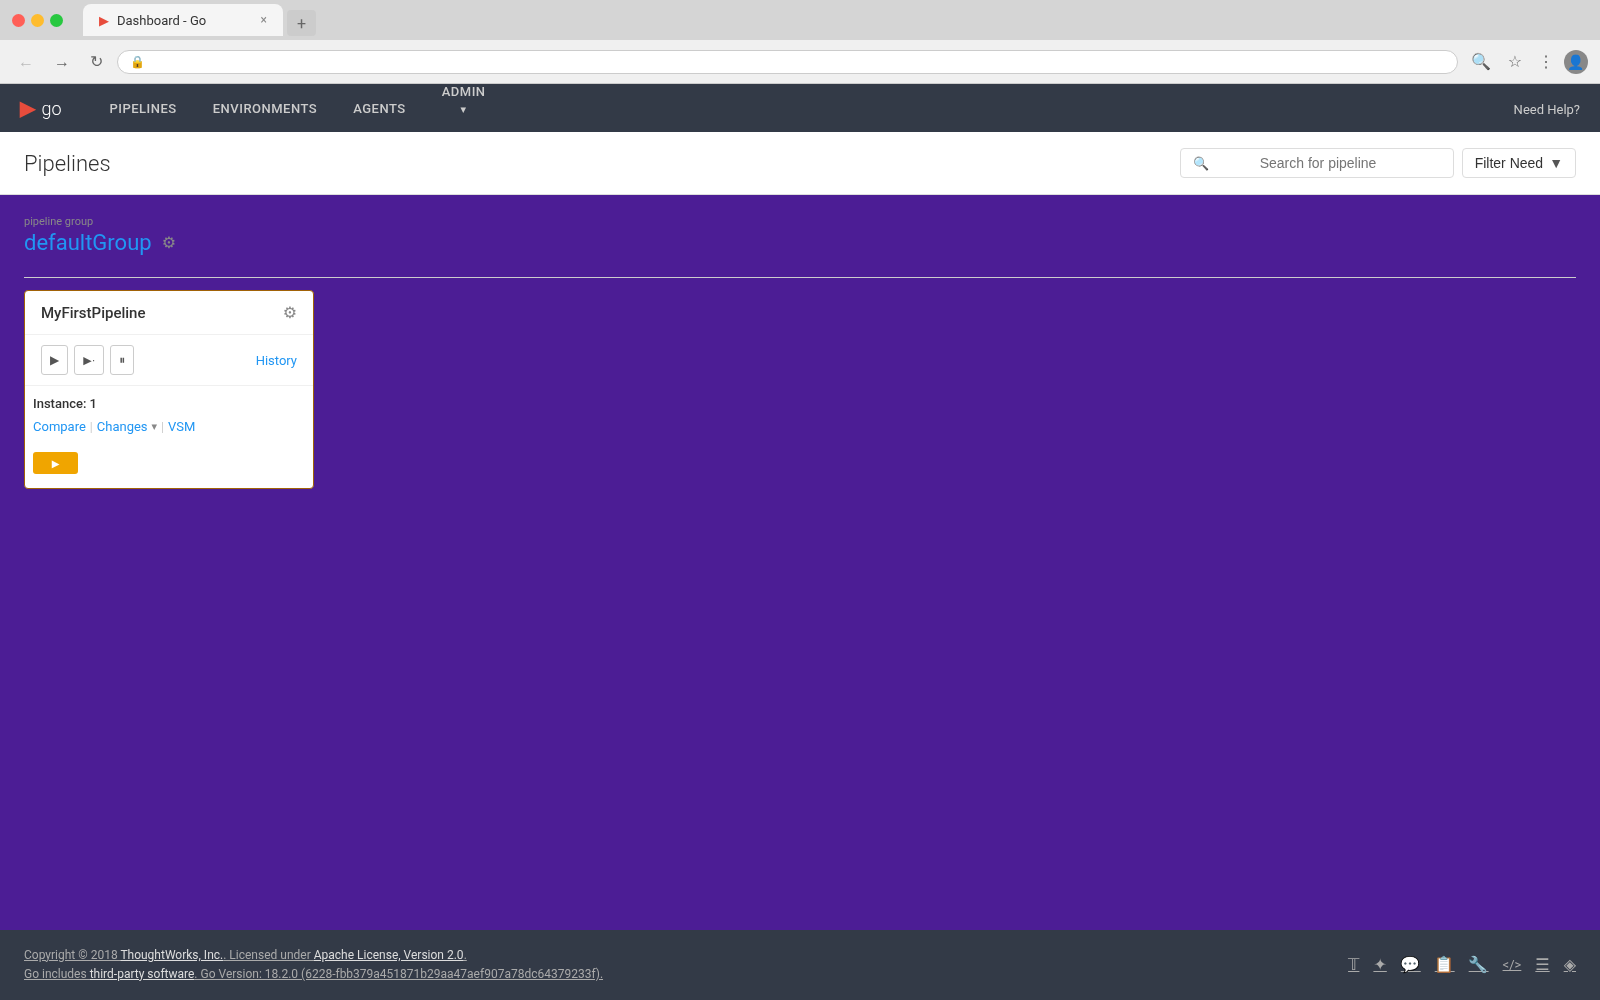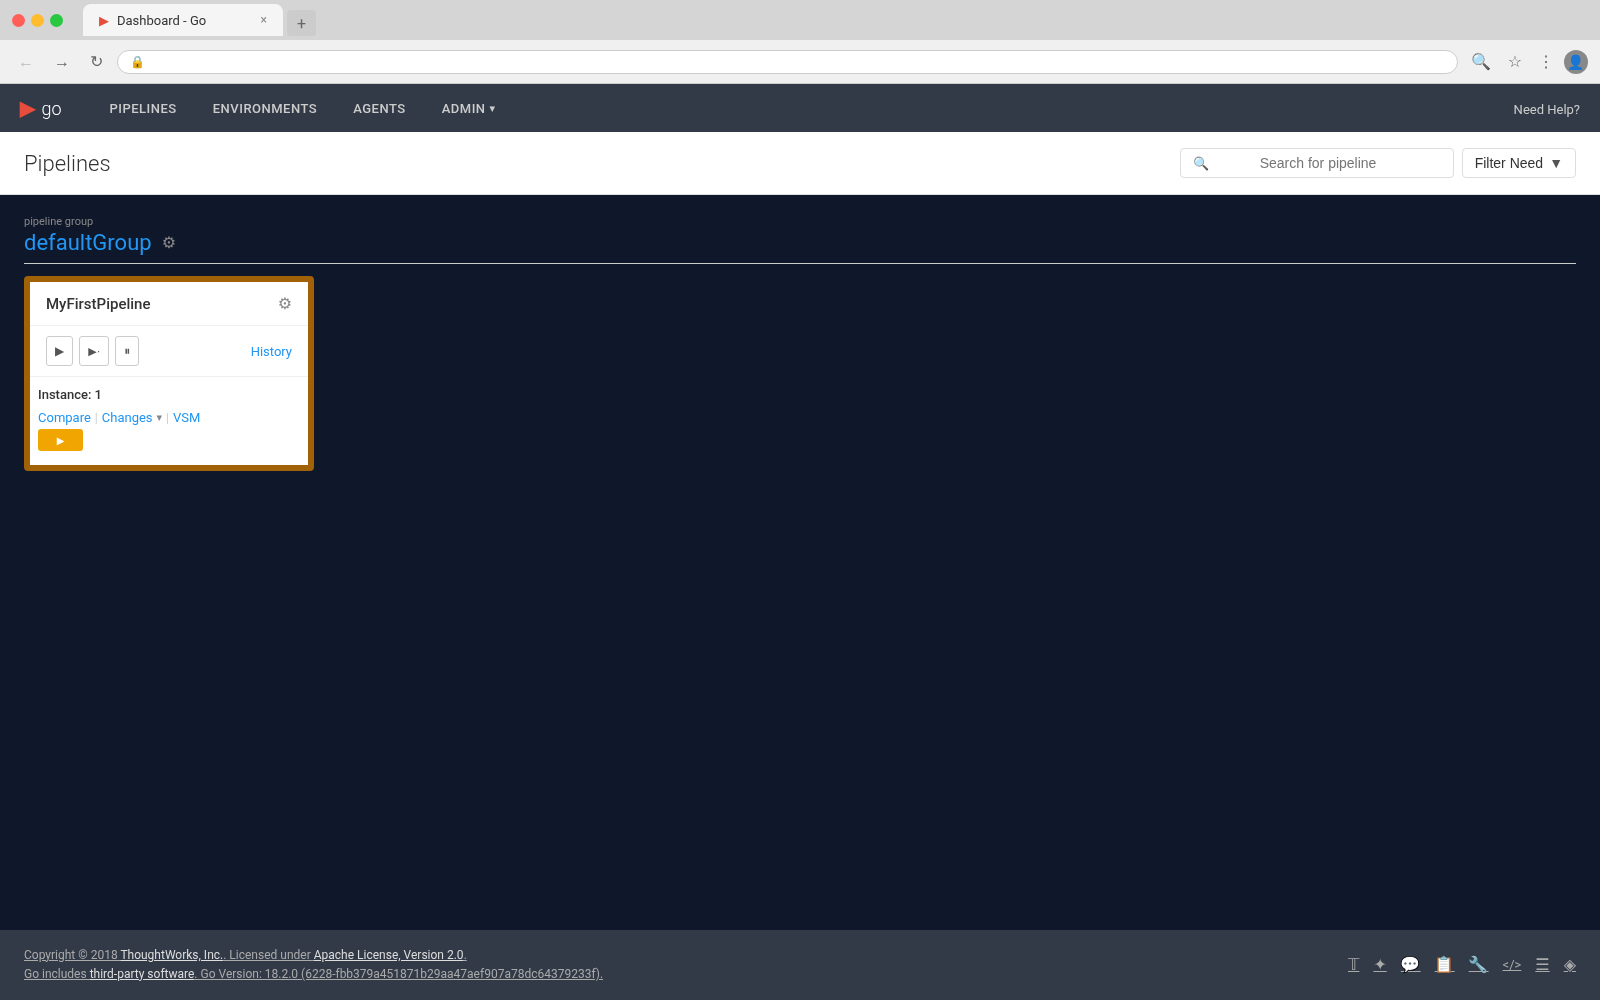--- a/index.html
+++ b/index.html
@@ -26,54 +26,54 @@
     .profile-icon { width: 24px; height: 24px; border-radius: 50%; background: #888; display: flex; align-items: center; justify-content: center; color: white; font-size: 14px; }
 
     
     .app { flex: 1; display: flex; flex-direction: column; }
 
     
     .top-nav { background: #333a47; display: flex; align-items: center; padding: 0 20px; height: 48px; }
     .go-logo { color: white; display: flex; align-items: center; gap: 6px; font-size: 18px; font-weight: 300; margin-right: 30px; }
     .nav-links { display: flex; gap: 0; }
     .nav-link { color: #ccc; text-decoration: none; padding: 0 18px; font-size: 13px; font-weight: 500; letter-spacing: 0.5px; height: 48px; display: flex; align-items: center; cursor: pointer; }
-    .nav-link-admin { display: flex; align-items: center; gap: 4px; }
+    .nav-link-admin { display: flex; align-items: center; gap: 4px; flex-direction: column; }
     .nav-right { margin-left: auto; padding-left: 16px; }
     .need-help { color: #ccc; font-size: 13px; cursor: pointer; text-decoration: none; }
 
     
     .page-header { background: white; padding: 16px 24px; display: flex; align-items: center; border-bottom: 1px solid #ddd; }
     .page-title { font-size: 22px; font-weight: 300; color: #333; flex: 1; }
     .search-filter-group { display: flex; align-items: center; gap: 8px; }
     .search-pipeline { display: flex; align-items: center; border: 1px solid #ddd; border-radius: 4px; padding: 6px 12px; gap: 6px; background: white; min-width: 260px; }
     .search-input { border: none; outline: none; font-size: 14px; color: #666; width: 100%; background: transparent; margin-left: 44px; }
     .filter-view-btn { background: white; border: 1px solid #ddd; border-radius: 4px; padding: 6px 12px; display: flex; align-items: center; gap: 6px; cursor: pointer; font-size: 14px; color: #333; }
 
     
-    .main-content { flex: 1; padding: 20px 24px; background: #0f172a; }
+    .main-content { flex: 1; padding: 20px 24px; background: #4c1d95; }
 
     
     .pipeline-group { margin-bottom: 24px; }
     .pipeline-group-label { font-size: 11px; color: #888; margin-bottom: 2px; }
-    .pipeline-group-header { display: flex; align-items: center; gap: 10px; margin-bottom: 12px; padding-bottom: 8px; border-bottom: 1px solid #ccc; }
+    .pipeline-group-header { display: flex; align-items: center; gap: 10px; margin-bottom: 12px; padding-bottom: 22px; border-bottom: 1px solid #ccc; }
     .pipeline-group-name { font-size: 22px; color: #2196F3; font-weight: 400; cursor: pointer; text-decoration: none; }
 
     
     .pipeline-cards { display: flex; flex-wrap: wrap; gap: 16px; }
-    .pipeline-card { background: white; border-radius: 4px; border: 6px solid #a16207; width: 290px; padding: 0; overflow: hidden; }
+    .pipeline-card { background: white; border-radius: 4px; border: 1px solid #a16207; width: 290px; padding: 0; overflow: hidden; }
     .pipeline-card-header { padding: 12px 16px; display: flex; align-items: center; justify-content: space-between; border-bottom: 1px solid #f0f0f0; }
     .pipeline-name { font-size: 15px; font-weight: 500; color: #333; }
 
     .pipeline-actions { padding: 10px 16px; display: flex; align-items: center; gap: 6px; }
     .action-btn { background: white; border: 1px solid #ccc; border-radius: 3px; padding: 4px 8px; cursor: pointer; font-size: 12px; color: #555; display: flex; align-items: center; gap: 3px; height: 30px; }
     .history-link { margin-left: auto; color: #2196F3; font-size: 13px; cursor: pointer; text-decoration: none; }
 
     .pipeline-instance { padding: 10px 8px 14px; border-top: 1px solid #f0f0f0; }
     .instance-label { font-size: 13px; color: #333; font-weight: 500; margin-bottom: 8px; }
-    .instance-links { display: flex; align-items: center; gap: 4px; margin-bottom: 4px; }
+    .instance-links { display: flex; align-items: center; gap: 4px; margin-bottom: 18px; }
     .instance-link { color: #2196F3; font-size: 13px; cursor: pointer; text-decoration: none; }
     .instance-separator { color: #ccc; font-size: 12px; }
     .trigger-info { font-size: 12px; color: #555; line-height: 1.5; margin-bottom: 8px; }
     .stage-bar { display: flex; gap: 3px; }
     .stage-badge { height: 22px; min-width: 45px; border-radius: 3px; display: flex; align-items: center; justify-content: center; font-size: 11px; color: white; padding: 0 6px; }
     .stage-badge.building { background: #f0a500; }
 
     
     .footer { background: #333a47; padding: 16px 24px; color: #aaa; font-size: 12px; display: flex; align-items: center; justify-content: space-between; text-decoration: underline; }
     .footer-text { line-height: 1.6; }

